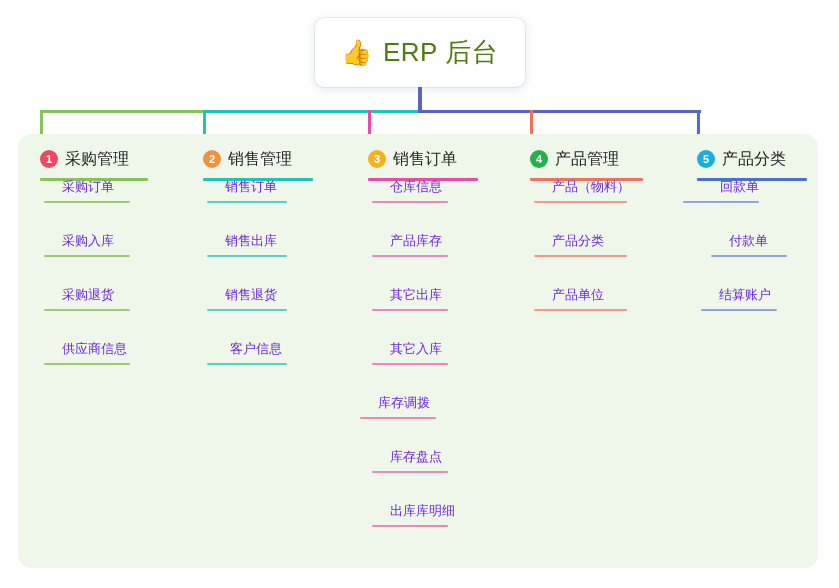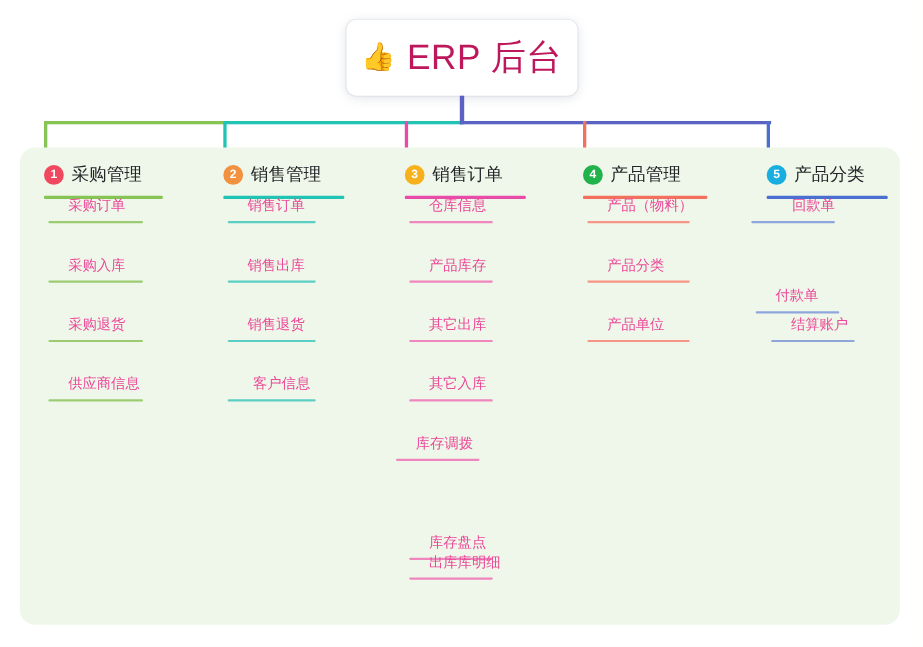--- a/index.html
+++ b/index.html
@@ -16,21 +16,21 @@
   .root-card{
     position:absolute;left:315px;top:18px;width:210px;height:69px;
     background:#ffffff;border-radius:9px;
     box-shadow:0 2px 10px rgba(120,130,150,.22), 0 0 0 1px rgba(225,228,235,.55);
     display:flex;align-items:center;justify-content:center;
     box-sizing:border-box;
   }
   .root-inner{display:flex;align-items:center;gap:10px;}
   .root-emoji{font-size:25px;line-height:1;}
   .root-title{
-    font-size:32px;color:#be185d;letter-spacing:.5px;white-space:nowrap;
+    font-size:26px;color:#4d7c0f;letter-spacing:.5px;white-space:nowrap;
   }
 
   
   .panel{
     position:absolute;left:18px;top:134px;width:800px;height:434px;
     background:#eef7e9;border-radius:14px;
   }
 
   
   .ln{position:absolute;}
@@ -42,21 +42,21 @@
     width:18px;height:18px;border-radius:50%;
     display:flex;align-items:center;justify-content:center;
     color:#fff;font-size:11px;line-height:1;font-weight:bold;
     flex:0 0 auto;
   }
   .col-title{font-size:16px;color:#232528;}
   .col-rule{height:3px;margin-top:6px;border-radius:1px;}
 
   .leaf{position:absolute;}
   .leaf-label{
-    font-size:13px;color:#ec4899;white-space:nowrap;
+    font-size:13px;color:#6d28d9;white-space:nowrap;
     padding-left:22px;padding-bottom:5px;
   }
   .leaf-rule{height:2px;border-radius:1px;margin-left:4px;}
 </style>
 </head>
 <body>
 
 <div id="stage">
 
   <div class="root-card">
@@ -152,21 +152,21 @@
         <div class="leaf-rule" style="width: 76px; background: rgb(239, 134, 190);"></div>
       </div>
       <div class="leaf" style="left: 368px; top: 340px;">
         <div class="leaf-label">其它入库</div>
         <div class="leaf-rule" style="width: 76px; background: rgb(239, 134, 190);"></div>
       </div>
       <div class="leaf" style="left: 356px; top: 394px;">
         <div class="leaf-label">库存调拨</div>
         <div class="leaf-rule" style="width: 76px; background: rgb(239, 134, 190);"></div>
       </div>
-      <div class="leaf" style="left: 368px; top: 448px; margin-top: 36px;">
+      <div class="leaf" style="left: 368px; top: 448px;">
         <div class="leaf-label">库存盘点</div>
         <div class="leaf-rule" style="width: 76px; background: rgb(239, 134, 190);"></div>
       </div>
       <div class="leaf" style="left: 368px; top: 502px;">
         <div class="leaf-label">出库库明细</div>
         <div class="leaf-rule" style="width: 76px; background: rgb(239, 134, 190);"></div>
       </div>
       <div class="col" style="left: 530px;">
         <div class="col-head">
           <span class="badge" style="background: rgb(34, 178, 76);">4</span>
@@ -190,21 +190,21 @@
         <div class="col-head">
           <span class="badge" style="background: rgb(24, 174, 224);">5</span>
           <span class="col-title">产品分类</span>
         </div>
         <div class="col-rule" style="width: 110px; background: rgb(74, 111, 208);"></div>
       </div>
       <div class="leaf" style="left: 679px; top: 178px; text-align: right;">
         <div class="leaf-label">回款单</div>
         <div class="leaf-rule" style="width: 76px; background: rgb(143, 166, 221);"></div>
       </div>
-      <div class="leaf" style="left: 683px; top: 232px; margin-top: 28px;">
+      <div class="leaf" style="left: 707px; top: 232px;">
         <div class="leaf-label">付款单</div>
         <div class="leaf-rule" style="width: 76px; background: rgb(143, 166, 221);"></div>
       </div>
       <div class="leaf" style="left: 697px; top: 286px;">
         <div class="leaf-label">结算账户</div>
         <div class="leaf-rule" style="width: 76px; background: rgb(143, 166, 221);"></div>
       </div>
     </div>
 
 </div>

